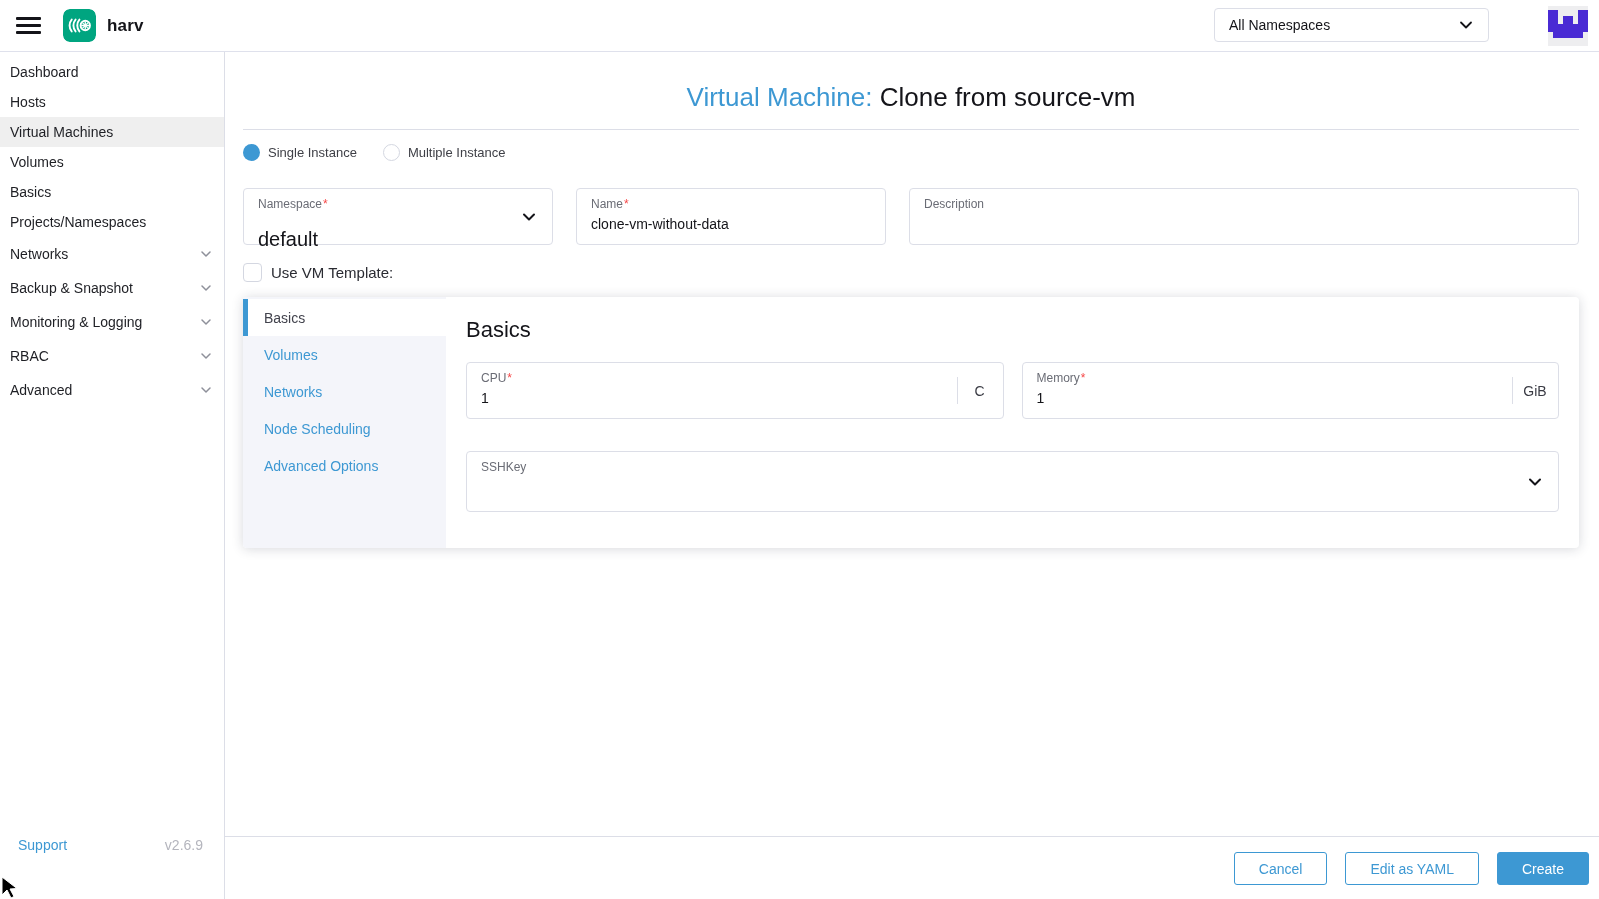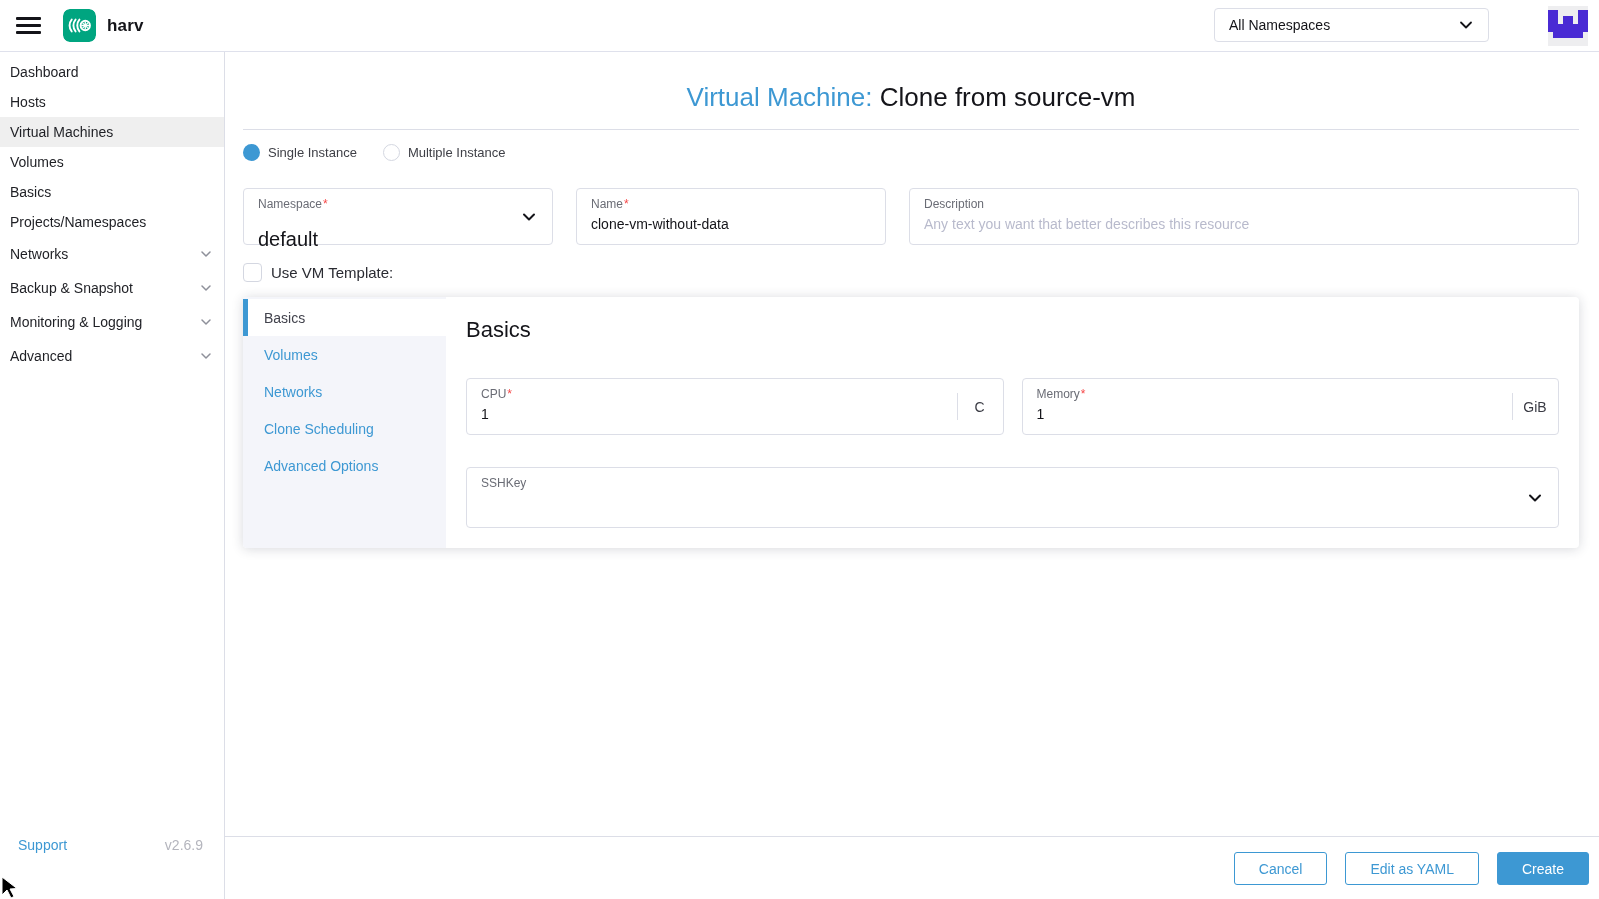--- a/index.html
+++ b/index.html
@@ -60,21 +60,21 @@
   .check-label{font-size:15px;color:#2a2b32;}
   
   .card{margin-top:15px;height:251px;border-radius:4px;display:flex;background:#fff;
     box-shadow:0 1px 12px rgba(35,40,60,.18);position:relative;}
   .rail{width:203px;flex:none;background:#f4f5fa;border-radius:4px 0 0 4px;padding-top:2px;box-sizing:border-box;}
   .tab{height:37px;display:flex;align-items:center;padding-left:21px;font-size:14px;
     color:#3d98d3;cursor:pointer;box-sizing:border-box;}
   .tab.active{background:#fff;color:#41424c;border-left:5px solid #3d98d3;padding-left:16px;}
   .panel{flex:1;padding:20px 20px 0 20px;}
   .panel-heading{font-size:22px;font-weight:500;margin:0;color:#141419;}
-  .panel-fields{margin-top:35px;display:flex;gap:18px;}
+  .panel-fields{margin-top:19px;display:flex;gap:18px;}
   .panel-fields .fbox{flex:1;padding-right:60px;}
   .unit{position:absolute;right:0;top:0;bottom:0;width:46px;display:flex;align-items:center;
     justify-content:center;font-size:14px;color:#3a3b44;}
   .unit:before{content:"";position:absolute;left:0;top:14px;bottom:14px;border-left:1px solid #dcdee7;}
   .ssh-box{margin-top:32px;height:61px;cursor:pointer;}
   
   .foot{position:absolute;left:0;right:0;bottom:0;height:63px;border-top:1px solid #dcdee7;
     background:#fff;display:flex;align-items:flex-start;justify-content:flex-end;gap:18px;
     padding:15px 10px 0 0;box-sizing:border-box;}
   .btn{height:33px;border-radius:3px;font:14px "Liberation Sans",sans-serif;
@@ -148,20 +148,26 @@
           <svg width="12" height="12" viewBox="0 0 12 12">
             <polyline points="2,4 6,8 10,4" fill="none" stroke="#8e909a" stroke-width="1.5" stroke-linecap="round" stroke-linejoin="round"></polyline>
           </svg>
         </span></div>
     <div class="nav-item group"><span>Monitoring &amp; Logging</span>
       <span class="chev">
           <svg width="12" height="12" viewBox="0 0 12 12">
             <polyline points="2,4 6,8 10,4" fill="none" stroke="#8e909a" stroke-width="1.5" stroke-linecap="round" stroke-linejoin="round"></polyline>
           </svg>
         </span></div>
+    <div class="nav-item group"><span>RBAC</span>
+      <span class="chev">
+          <svg width="12" height="12" viewBox="0 0 12 12">
+            <polyline points="2,4 6,8 10,4" fill="none" stroke="#8e909a" stroke-width="1.5" stroke-linecap="round" stroke-linejoin="round"></polyline>
+          </svg>
+        </span></div>
     <div class="nav-item group"><span>Advanced</span>
       <span class="chev">
           <svg width="12" height="12" viewBox="0 0 12 12">
             <polyline points="2,4 6,8 10,4" fill="none" stroke="#8e909a" stroke-width="1.5" stroke-linecap="round" stroke-linejoin="round"></polyline>
           </svg>
         </span></div>
   </div>
   <div class="side-footer">
     <span class="support">Support</span>
     <span class="version">v2.6.9</span>
@@ -196,35 +202,34 @@
               <polyline points="4,6.5 9,11.5 14,6.5" fill="none" stroke="#141419" stroke-width="2" stroke-linecap="round" stroke-linejoin="round"></polyline>
             </svg>
         </span>
       </div>
       <div class="fbox w310">
         <div class="f-label"><span>Name</span><span class="req">*</span></div>
         <input type="text" value="clone-vm-without-data" style="">
       </div>
       <div class="fbox grow">
         <div class="f-label">Description</div>
-        <input type="text" placeholder="Any text you want that better describes this resource" style="">
       </div>
     </div>
 
     <div class="check-row">
       <span class="checkbox"></span>
       <span class="check-label">Use VM Template:</span>
     </div>
 
     <div class="card">
       <div class="rail">
         <div class="tab active">Basics</div>
         <div class="tab">Volumes</div>
         <div class="tab">Networks</div>
-        <div class="tab">Clone Scheduling</div>
+        <div class="tab">Node Scheduling</div>
         <div class="tab">Advanced Options</div>
       </div>
       <div class="panel">
         <h2 class="panel-heading">Basics</h2>
         <div class="panel-fields">
           <div class="fbox">
             <div class="f-label"><span>CPU</span><span class="req">*</span></div>
             <input type="text" value="1" style="">
             <span class="unit">C</span>
           </div>

